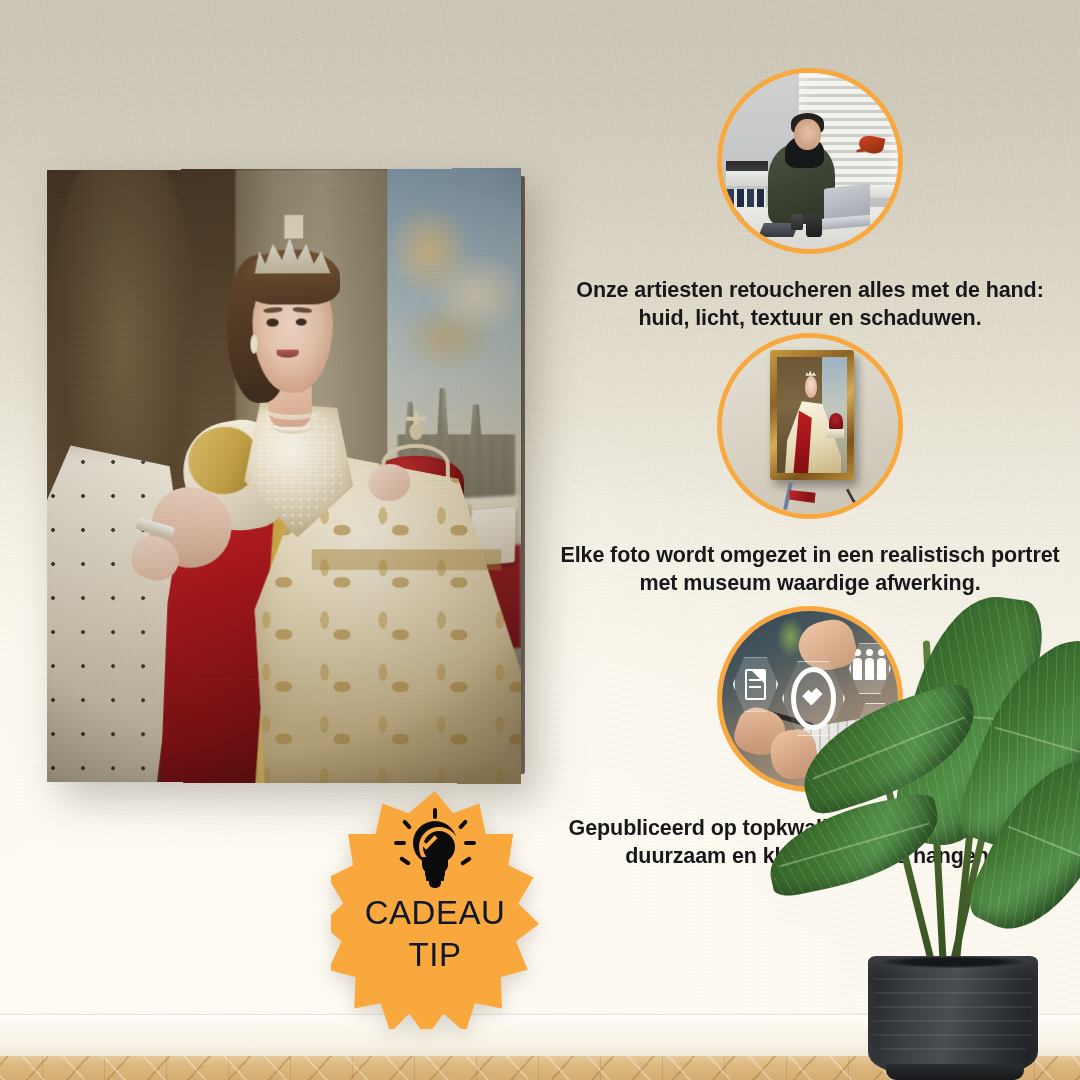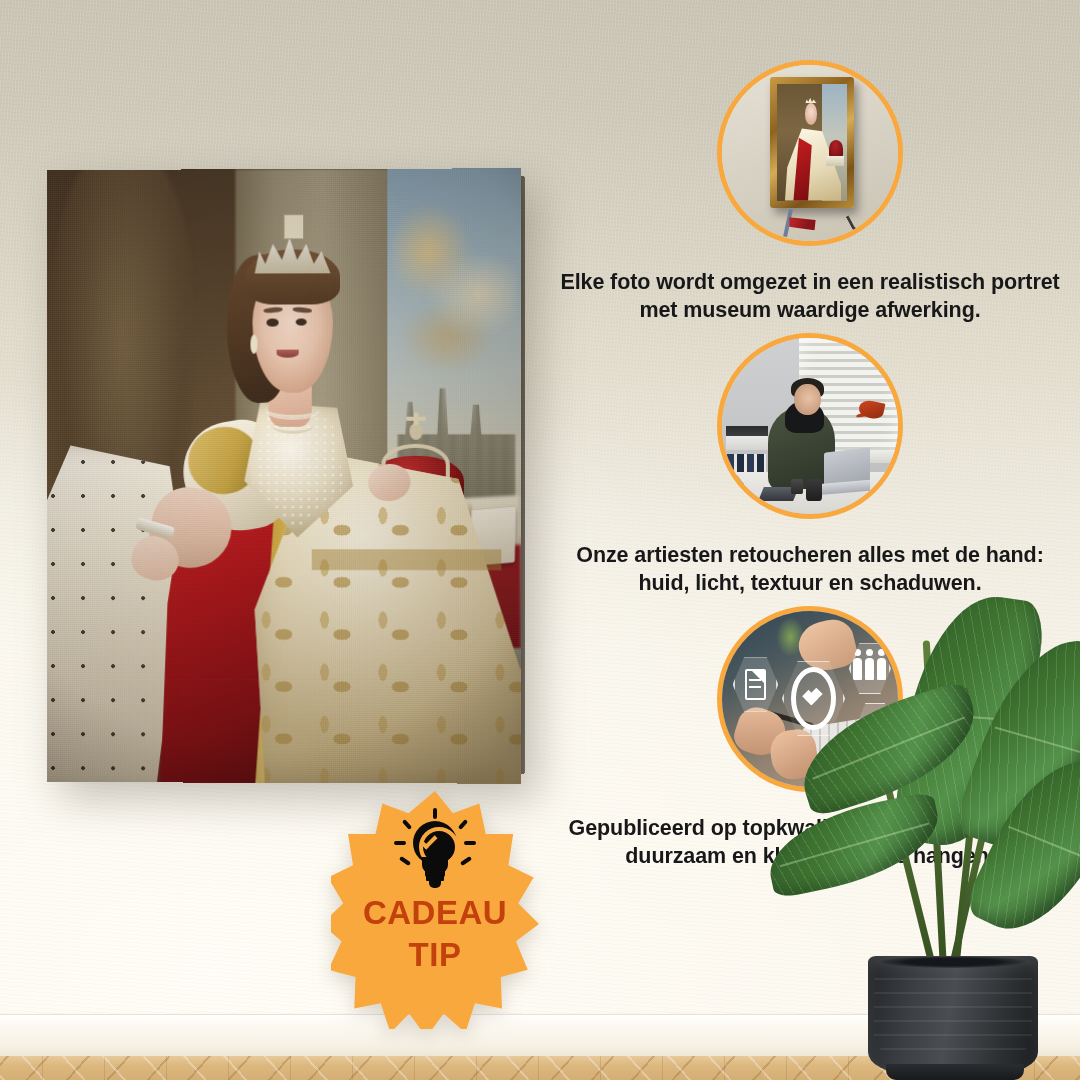--- a/index.html
+++ b/index.html
@@ -596,22 +596,22 @@
   .ray { position: absolute; background: #0b0b0c; border-radius: 2px; }
   .ray.top { left: 31px; top: -9px; width: 4px; height: 11px; }
   .ray.tl  { left: 3px;  top: 2px;  width: 4px; height: 11px; transform: rotate(-42deg); }
   .ray.tr  { left: 59px; top: 2px;  width: 4px; height: 11px; transform: rotate(42deg); }
   .ray.l   { left: -8px; top: 24px; width: 12px; height: 4px; }
   .ray.r   { left: 62px; top: 24px; width: 12px; height: 4px; }
   .ray.bl  { left: -3px; top: 42px; width: 12px; height: 4px; transform: rotate(34deg); }
   .ray.br  { left: 58px; top: 42px; width: 12px; height: 4px; transform: rotate(-34deg); }
 
   .badge-line {
-    color: #c2410c;
-    font-weight: 700;
+    color: #0f172a;
+    font-weight: 400;
     letter-spacing: .5px;
     line-height: 1.08;
   }
   .badge-line.l1 { font-size: 33px; margin-top: 4px; }
   .badge-line.l2 { font-size: 33px; margin-top: 6px; }
 </style>
 </head>
 <body>
 
 <div id="scene">
@@ -678,43 +678,20 @@
       <div class="art-layer tiara-top"></div>
       <div class="art-layer necklace"></div>
       <div class="art-layer necklace2"></div>
 
       <div class="art-varnish"></div>
       <div class="art-grain"></div>
     </div>
   </div>
 
   <div id="features">
-
-    <div class="feature">
-      <div class="feature-photo">
-        <div class="photo-inner">
-          <div class="p1-wall"></div>
-          <div class="p1-frame">
-            <div class="p1-canvas">
-              <div class="p1-sky"></div>
-              <div class="p1-hair"></div>
-              <div class="p1-head"></div>
-              <div class="p1-tiara"></div>
-              <div class="p1-dress"></div>
-              <div class="p1-red"></div>
-              <div class="p1-crown"></div>
-              <div class="p1-tableware"></div>
-            </div>
-          </div>
-          <div class="p1-flag"></div>
-          <div class="p1-hook"></div>
-        </div>
-      </div>
-      <p class="feature-text">Elke foto wordt omgezet in een realistisch portret met museum waardige afwerking.</p>
-    </div>
 
     <div class="feature" style="margin-top:8px">
       <div class="feature-photo">
         <div class="photo-inner">
           <div class="p2-wall"></div>
           <div class="p2-blinds"></div>
           <div class="p2-sill"></div>
           <div class="p2-lamp">
             <div class="arm"></div>
               <div class="shade"></div>
@@ -729,20 +706,43 @@
           <div class="p2-laptop"></div>
           <div class="p2-laptop-base"></div>
           <div class="p2-notebook"></div>
           <div class="p2-cup2"></div>
           <div class="p2-cup"></div>
         </div>
       </div>
       <p class="feature-text">Onze artiesten retoucheren alles met de hand: huid, licht, textuur en schaduwen.</p>
     </div>
 
+    <div class="feature">
+      <div class="feature-photo">
+        <div class="photo-inner">
+          <div class="p1-wall"></div>
+          <div class="p1-frame">
+            <div class="p1-canvas">
+              <div class="p1-sky"></div>
+              <div class="p1-hair"></div>
+              <div class="p1-head"></div>
+              <div class="p1-tiara"></div>
+              <div class="p1-dress"></div>
+              <div class="p1-red"></div>
+              <div class="p1-crown"></div>
+              <div class="p1-tableware"></div>
+            </div>
+          </div>
+          <div class="p1-flag"></div>
+          <div class="p1-hook"></div>
+        </div>
+      </div>
+      <p class="feature-text">Elke foto wordt omgezet in een realistisch portret met museum waardige afwerking.</p>
+    </div>
+
     <div class="feature" style="margin-top:8px">
       <div class="feature-photo">
         <div class="photo-inner">
           <div class="p3-bg"></div>
           <div class="p3-green"></div>
           <div class="p3-keyboard"></div>
           <div class="p3-mouse"></div>
           <div class="p3-hand1"></div>
           <div class="p3-pen"></div>
           <div class="p3-hand2"></div>

